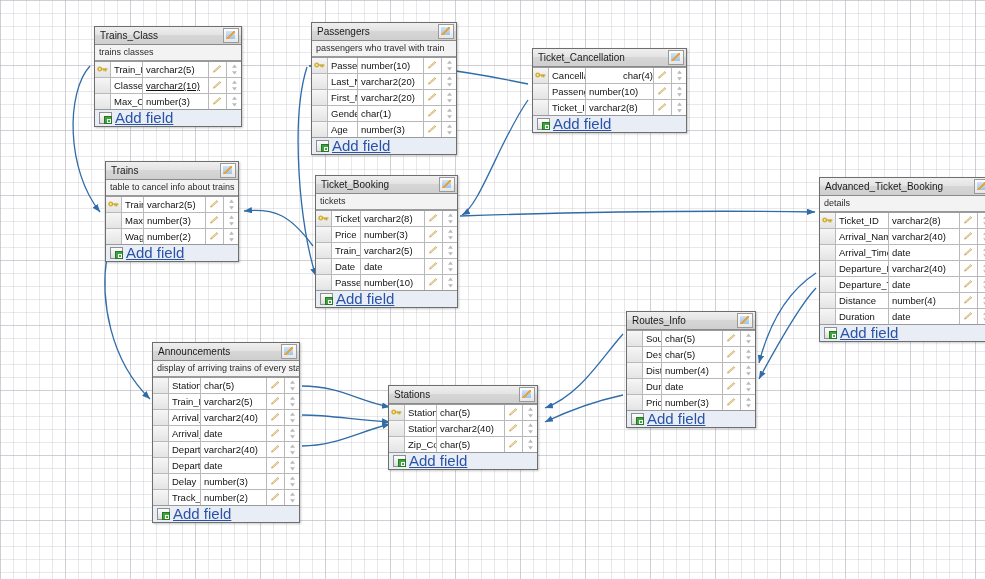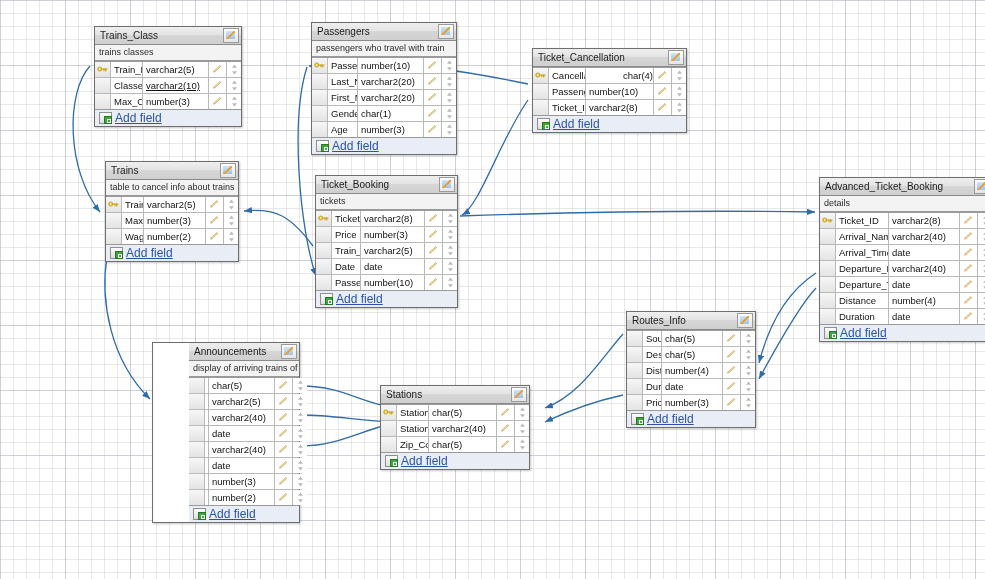--- a/index.html
+++ b/index.html
@@ -110,21 +110,21 @@
   }
   .add-ico:after{
     content:"";position:absolute;right:-1px;bottom:-1px;width:6px;height:6px;
     background:#3fa63f;border:1px solid #247824;
   }
   .add-ico:before{
     content:"";position:absolute;right:1px;bottom:1px;width:2px;height:2px;
     box-shadow:0 0 0 1px #fff;z-index:2;
   }
   .add-lbl{
-    font-size:12px;color:#2a53a8;text-decoration:underline;line-height:16px;
+    font-size:15px;color:#2a53a8;text-decoration:underline;line-height:16px;
   }
 </style>
 </head>
 <body>
 
 <div id="canvas">
   <svg id="links" viewBox="0 0 985 579" width="985" height="579">
     <defs>
       <marker id="arrow" markerWidth="9" markerHeight="9" refX="8" refY="3.2" orient="auto" markerUnits="userSpaceOnUse">
         <path d="M0,0 L8,3.2 L0,6.4 z" fill="#2f6ca8"></path>
@@ -829,21 +829,21 @@
               <path d="M5 17 L9 12 L1 12 Z" fill="#b9b9b9"></path>
             </svg>
           </div>
         </div>
       </div>
       <div class="addrow">
         <div class="add-ico"></div>
         <span class="add-lbl">Add field</span>
       </div>
     </div>
-    <div class="tbl" style="left: 152px; top: 342px; width: 148px; padding-left: 36px;">
+    <div class="tbl" style="left: 152px; top: 342px; width: 148px;">
       <div class="tbl-head">
         <div class="tbl-title">Announcements</div>
         <div class="note-icon"></div>
       </div>
       <div class="tbl-cap">display of arriving trains of every station:</div>
       <div class="rows">
         <div class="row">
           <div class="c-key"></div>
           <div class="c-name">Station_ID</div>
           <div class="c-type" style="width: 62px; flex: 0 0 62px;">char(5)</div>
@@ -986,21 +986,21 @@
               <path d="M5 17 L9 12 L1 12 Z" fill="#b9b9b9"></path>
             </svg>
           </div>
         </div>
       </div>
       <div class="addrow">
         <div class="add-ico"></div>
         <span class="add-lbl">Add field</span>
       </div>
     </div>
-    <div class="tbl" style="left: 380px; top: 385px; width: 150px;">
+    <div class="tbl" style="left: 388px; top: 385px; width: 150px;">
       <div class="tbl-head">
         <div class="tbl-title">Stations</div>
         <div class="note-icon"></div>
       </div>
       <div class="rows">
         <div class="row">
           <div class="c-key">
             <svg viewBox="0 0 22 16" class="key-ico">
               <circle cx="5.5" cy="8" r="4.2" fill="#f0c419" stroke="#a8821a" stroke-width="1.1"></circle>
               <circle cx="5.5" cy="8" r="1.5" fill="#ffffff"></circle>

